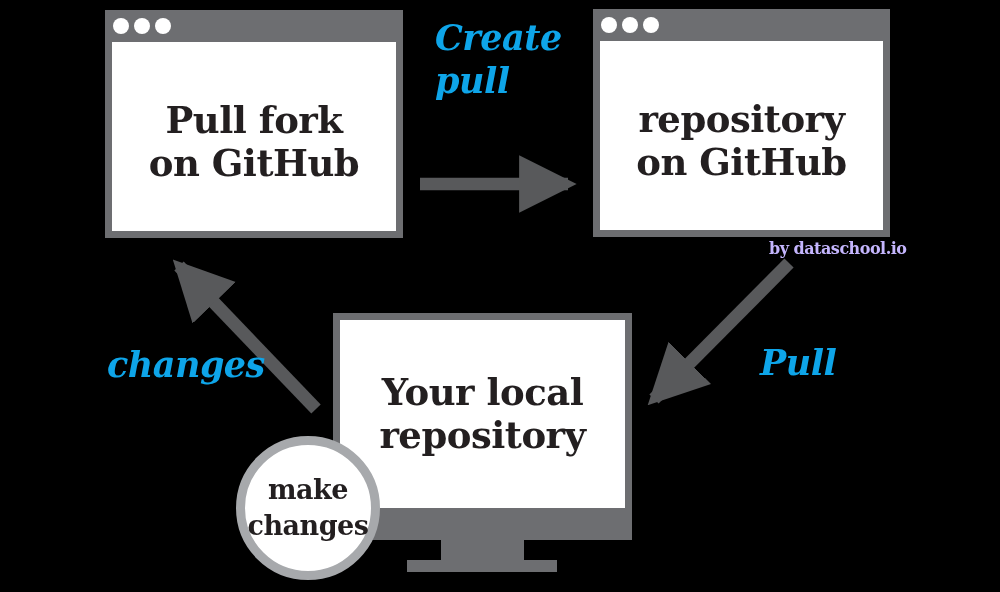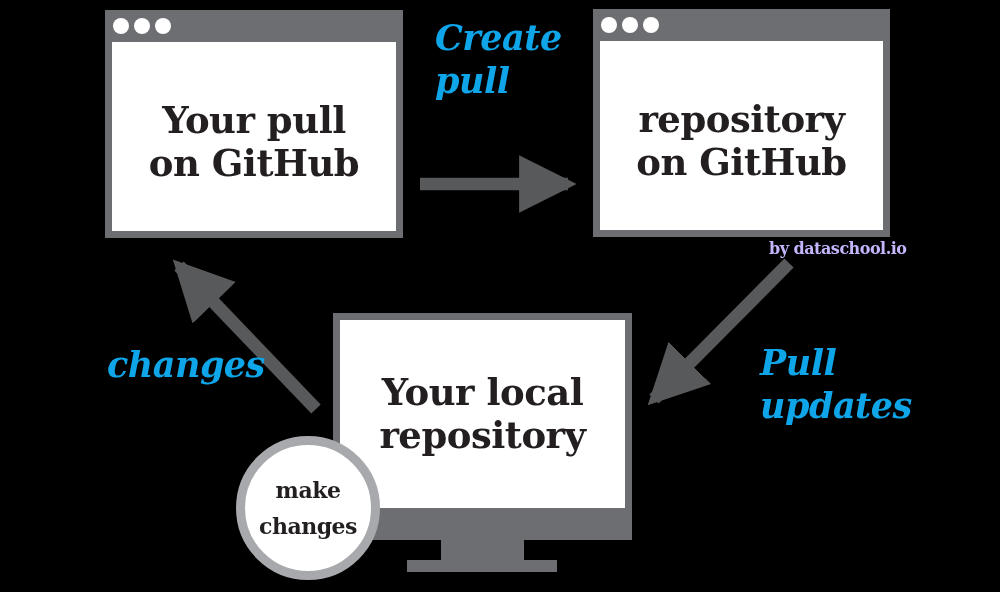--- a/index.html
+++ b/index.html
@@ -28,21 +28,21 @@
     text-align:center;padding-top:0;box-sizing:border-box;
   }
   #monitor-neck{position:absolute;left:441px;top:540px;width:83px;height:20px;background:#6d6e71;z-index:3;}
   #monitor-base{position:absolute;left:407px;top:560px;width:150px;height:12px;background:#6d6e71;z-index:3;}
   
   #make-circle{
     position:absolute;left:236px;top:436px;width:126px;height:126px;
     border:9px solid #a7a9ac;border-radius:50%;background:#ffffff;z-index:5;
     display:flex;flex-direction:column;justify-content:center;align-items:center;text-align:center;
   }
-  .circle-text{font-weight:bold;color:#231f20;font-size:22px;line-height:36px;letter-spacing:-0.5px;}
+  .circle-text{font-weight:bold;color:#231f20;font-size:27px;line-height:36px;letter-spacing:-0.5px;}
   .circle-text span{display:block;}
   
   #arrow-layer{position:absolute;left:0;top:0;z-index:2;}
   
   .arrow-label{
     position:absolute;color:#0ea5e9;font-weight:bold;font-style:italic;
     font-size:35px;line-height:43px;letter-spacing:-0.5px;z-index:4;
   }
   .arrow-label span{display:block;}
   #label-create{left:435px;top:16px;}
@@ -70,21 +70,21 @@
   </svg>
 
   <div id="win-fork" class="window">
     <div class="titlebar">
       <div class="dot"></div>
       <div class="dot"></div>
       <div class="dot"></div>
     </div>
     <div class="win-content">
       <div class="win-title">
-        <span>Your pull</span>
+        <span>Pull fork</span>
         <span>on GitHub</span>
       </div>
     </div>
   </div>
 
   <div id="win-project" class="window">
     <div class="titlebar">
       <div class="dot"></div>
       <div class="dot"></div>
       <div class="dot"></div>
@@ -119,16 +119,15 @@
 
   <div id="label-create" class="arrow-label">
     <span>Create</span>
     <span>pull</span>
   </div>
   <div id="label-push" class="arrow-label">
     <span>changes</span>
   </div>
   <div id="label-pull" class="arrow-label">
     <span>Pull</span>
-    <span>updates</span>
   </div>
 
 </div>
 
 </body></html>

